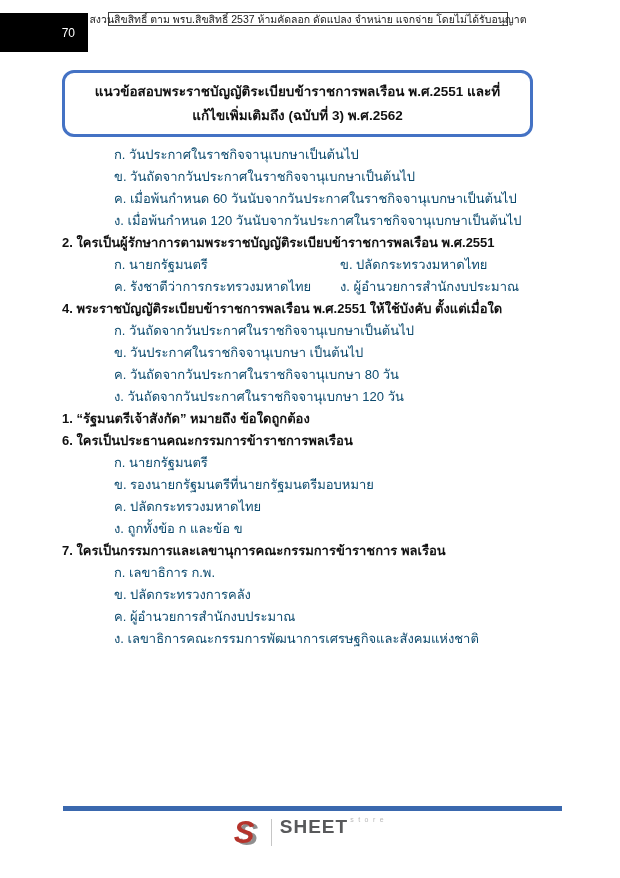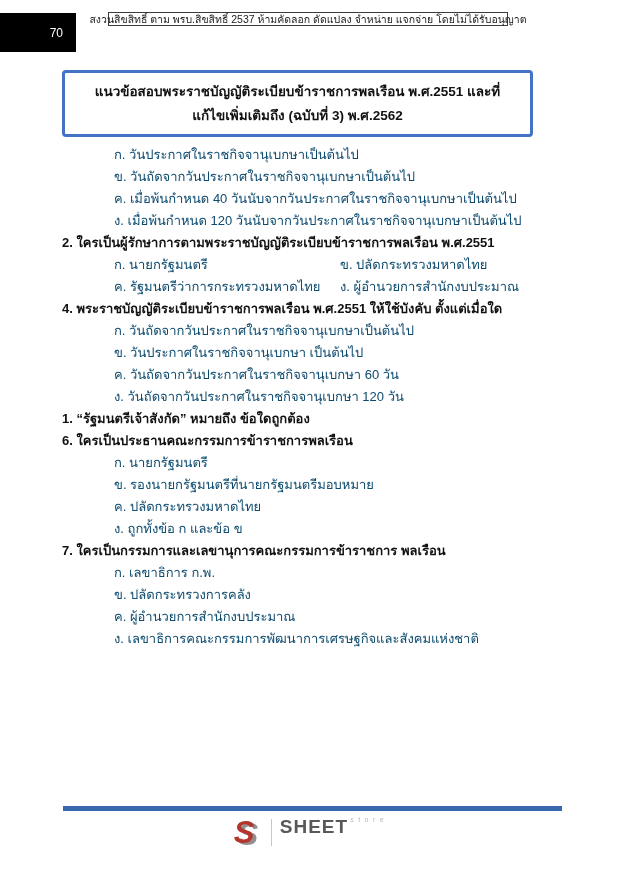--- a/index.html
+++ b/index.html
@@ -5,36 +5,36 @@
   html,body{margin:0;padding:0;}
   body{
     width:620px;height:878px;
     background:#ffffff;
     font-family:"Liberation Sans",sans-serif;
     color:#1c1c1c;
     position:relative;
     overflow:hidden;
   }
   .page-num-box{
-    position:absolute;left:0;top:13px;width:76px;height:39px;
+    position:absolute;left:0;top:13px;width:88px;height:39px;
     background:#000;color:#fff;
     display:flex;align-items:center;justify-content:flex-end;
     padding-right:13px;box-sizing:border-box;
     font-size:12px;
   }
   .copyright-box{
     position:absolute;left:108px;top:12px;width:400px;height:14px;
     border:1px solid #3c3c3c;box-sizing:border-box;
     display:flex;align-items:center;justify-content:center;
     font-size:10.5px;color:#222;background:#fff;
     white-space:nowrap;
   }
   .title-box{
     position:absolute;left:62px;top:70px;width:471px;min-height:63px;
-    border:3px solid #4472c4;border-radius:4px;box-sizing:border-box;
+    border:3px solid #4472c4;border-radius:12px;box-sizing:border-box;
     padding:7px 16px 6px 16px;
     display:flex;align-items:center;justify-content:center;
     text-align:center;font-weight:bold;font-size:13.5px;line-height:24px;color:#111;
   }
   .questions{
     position:absolute;left:62px;top:144px;width:502px;
   }
   .q-header{
     font-weight:bold;font-size:13px;line-height:22px;color:#111;
   }
@@ -75,42 +75,42 @@
 
 <div class="title-box">
   <span>แนวข้อสอบพระราชบัญญัติระเบียบข้าราชการพลเรือน พ.ศ.2551 และที่แก้ไขเพิ่มเติมถึง (ฉบับที่ 3) พ.ศ.2562</span>
 </div>
 
 <div class="questions">
   <div class="question">
     <div class="choices">
         <div class="choice">ก. วันประกาศในราชกิจจานุเบกษาเป็นต้นไป</div>
         <div class="choice">ข. วันถัดจากวันประกาศในราชกิจจานุเบกษาเป็นต้นไป</div>
-        <div class="choice">ค. เมื่อพ้นกำหนด 40 วันนับจากวันประกาศในราชกิจจานุเบกษาเป็นต้นไป</div>
+        <div class="choice">ค. เมื่อพ้นกำหนด 60 วันนับจากวันประกาศในราชกิจจานุเบกษาเป็นต้นไป</div>
         <div class="choice">ง. เมื่อพ้นกำหนด 120 วันนับจากวันประกาศในราชกิจจานุเบกษาเป็นต้นไป</div>
       </div>
   </div>
 
   <div class="question">
     <div class="q-header">2. ใครเป็นผู้รักษาการตามพระราชบัญญัติระเบียบข้าราชการพลเรือน พ.ศ.2551</div>
     <div class="choices two-col">
         <div class="choice">ก. นายกรัฐมนตรี</div>
         <div class="choice">ข. ปลัดกระทรวงมหาดไทย</div>
-        <div class="choice">ค. รัฐมนตรีว่าการกระทรวงมหาดไทย</div>
+        <div class="choice">ค. รังชาตีว่าการกระทรวงมหาดไทย</div>
         <div class="choice">ง. ผู้อำนวยการสำนักงบประมาณ</div>
       </div>
   </div>
 
 
   <div class="question">
     <div class="q-header">4. พระราชบัญญัติระเบียบข้าราชการพลเรือน พ.ศ.2551 ให้ใช้บังคับ ตั้งแต่เมื่อใด</div>
     <div class="choices">
         <div class="choice">ก. วันถัดจากวันประกาศในราชกิจจานุเบกษาเป็นต้นไป</div>
         <div class="choice">ข. วันประกาศในราชกิจจานุเบกษา เป็นต้นไป</div>
-        <div class="choice">ค. วันถัดจากวันประกาศในราชกิจจานุเบกษา 60 วัน</div>
+        <div class="choice">ค. วันถัดจากวันประกาศในราชกิจจานุเบกษา 80 วัน</div>
         <div class="choice">ง. วันถัดจากวันประกาศในราชกิจจานุเบกษา 120 วัน</div>
       </div>
   </div>
 
   <div class="question">
     <div class="q-header">1. “รัฐมนตรีเจ้าสังกัด” หมายถึง ข้อใดถูกต้อง</div>
   </div>
 
   <div class="question">
     <div class="q-header">6. ใครเป็นประธานคณะกรรมการข้าราชการพลเรือน</div>

